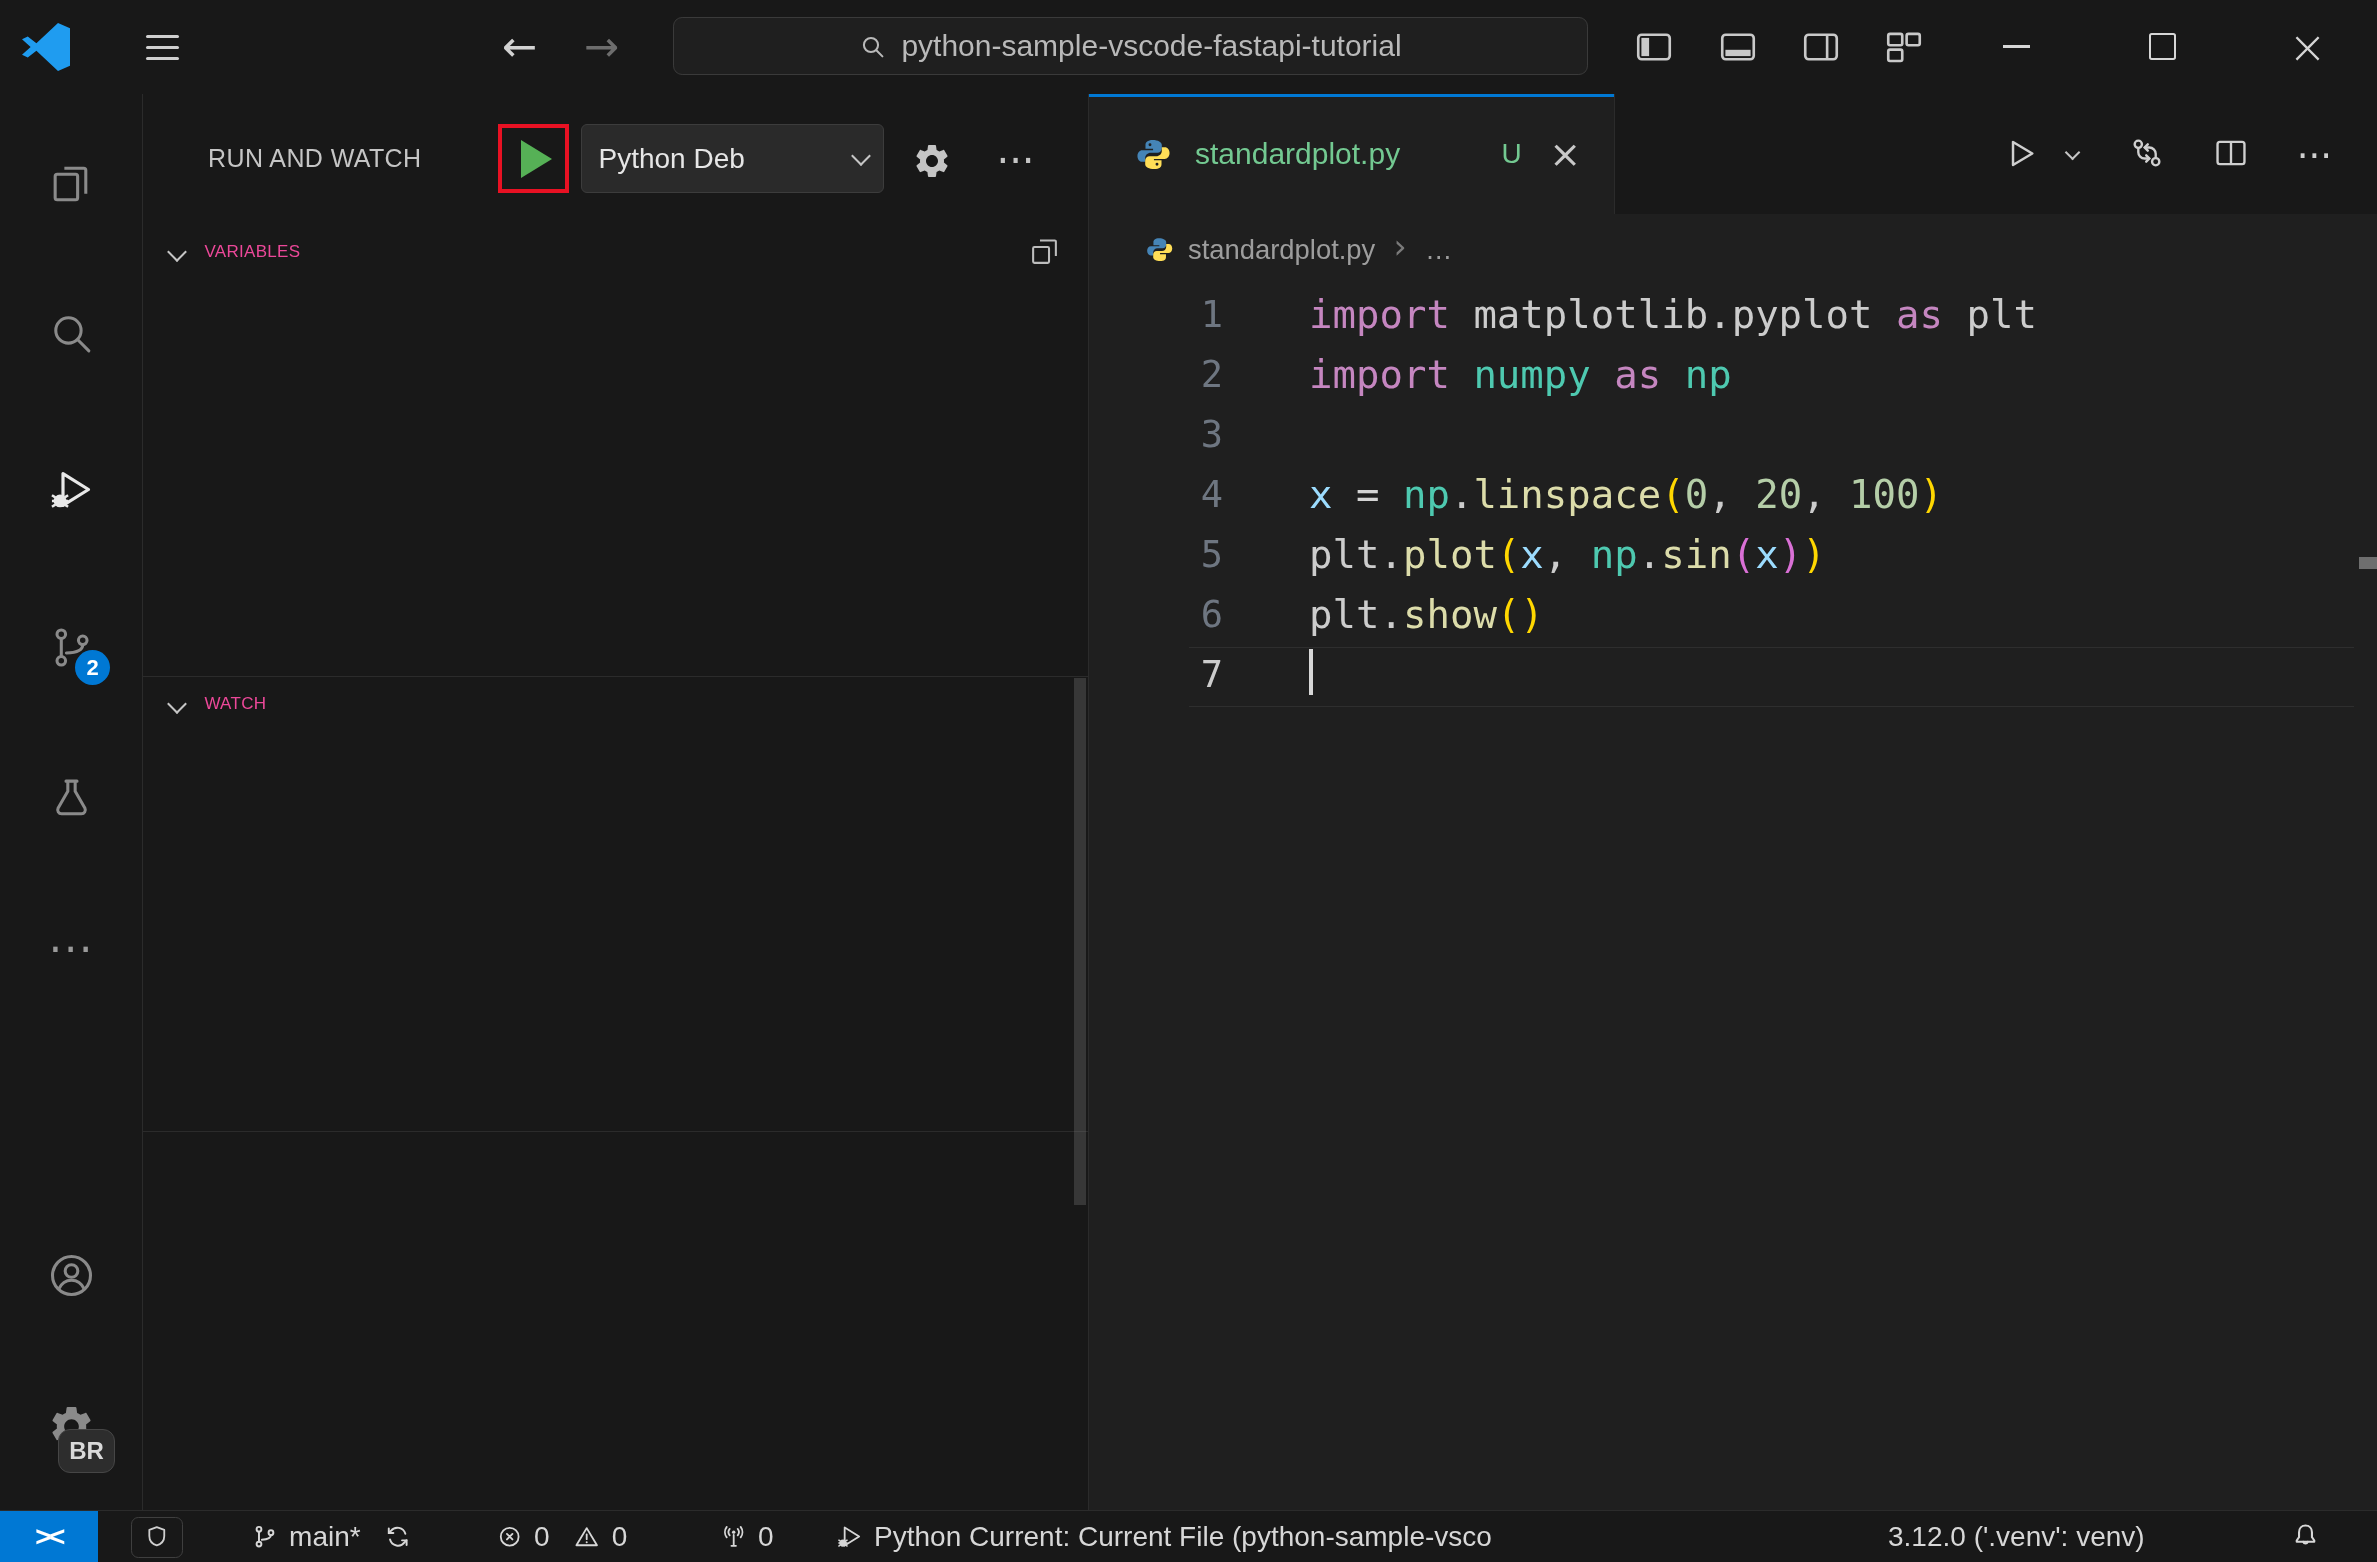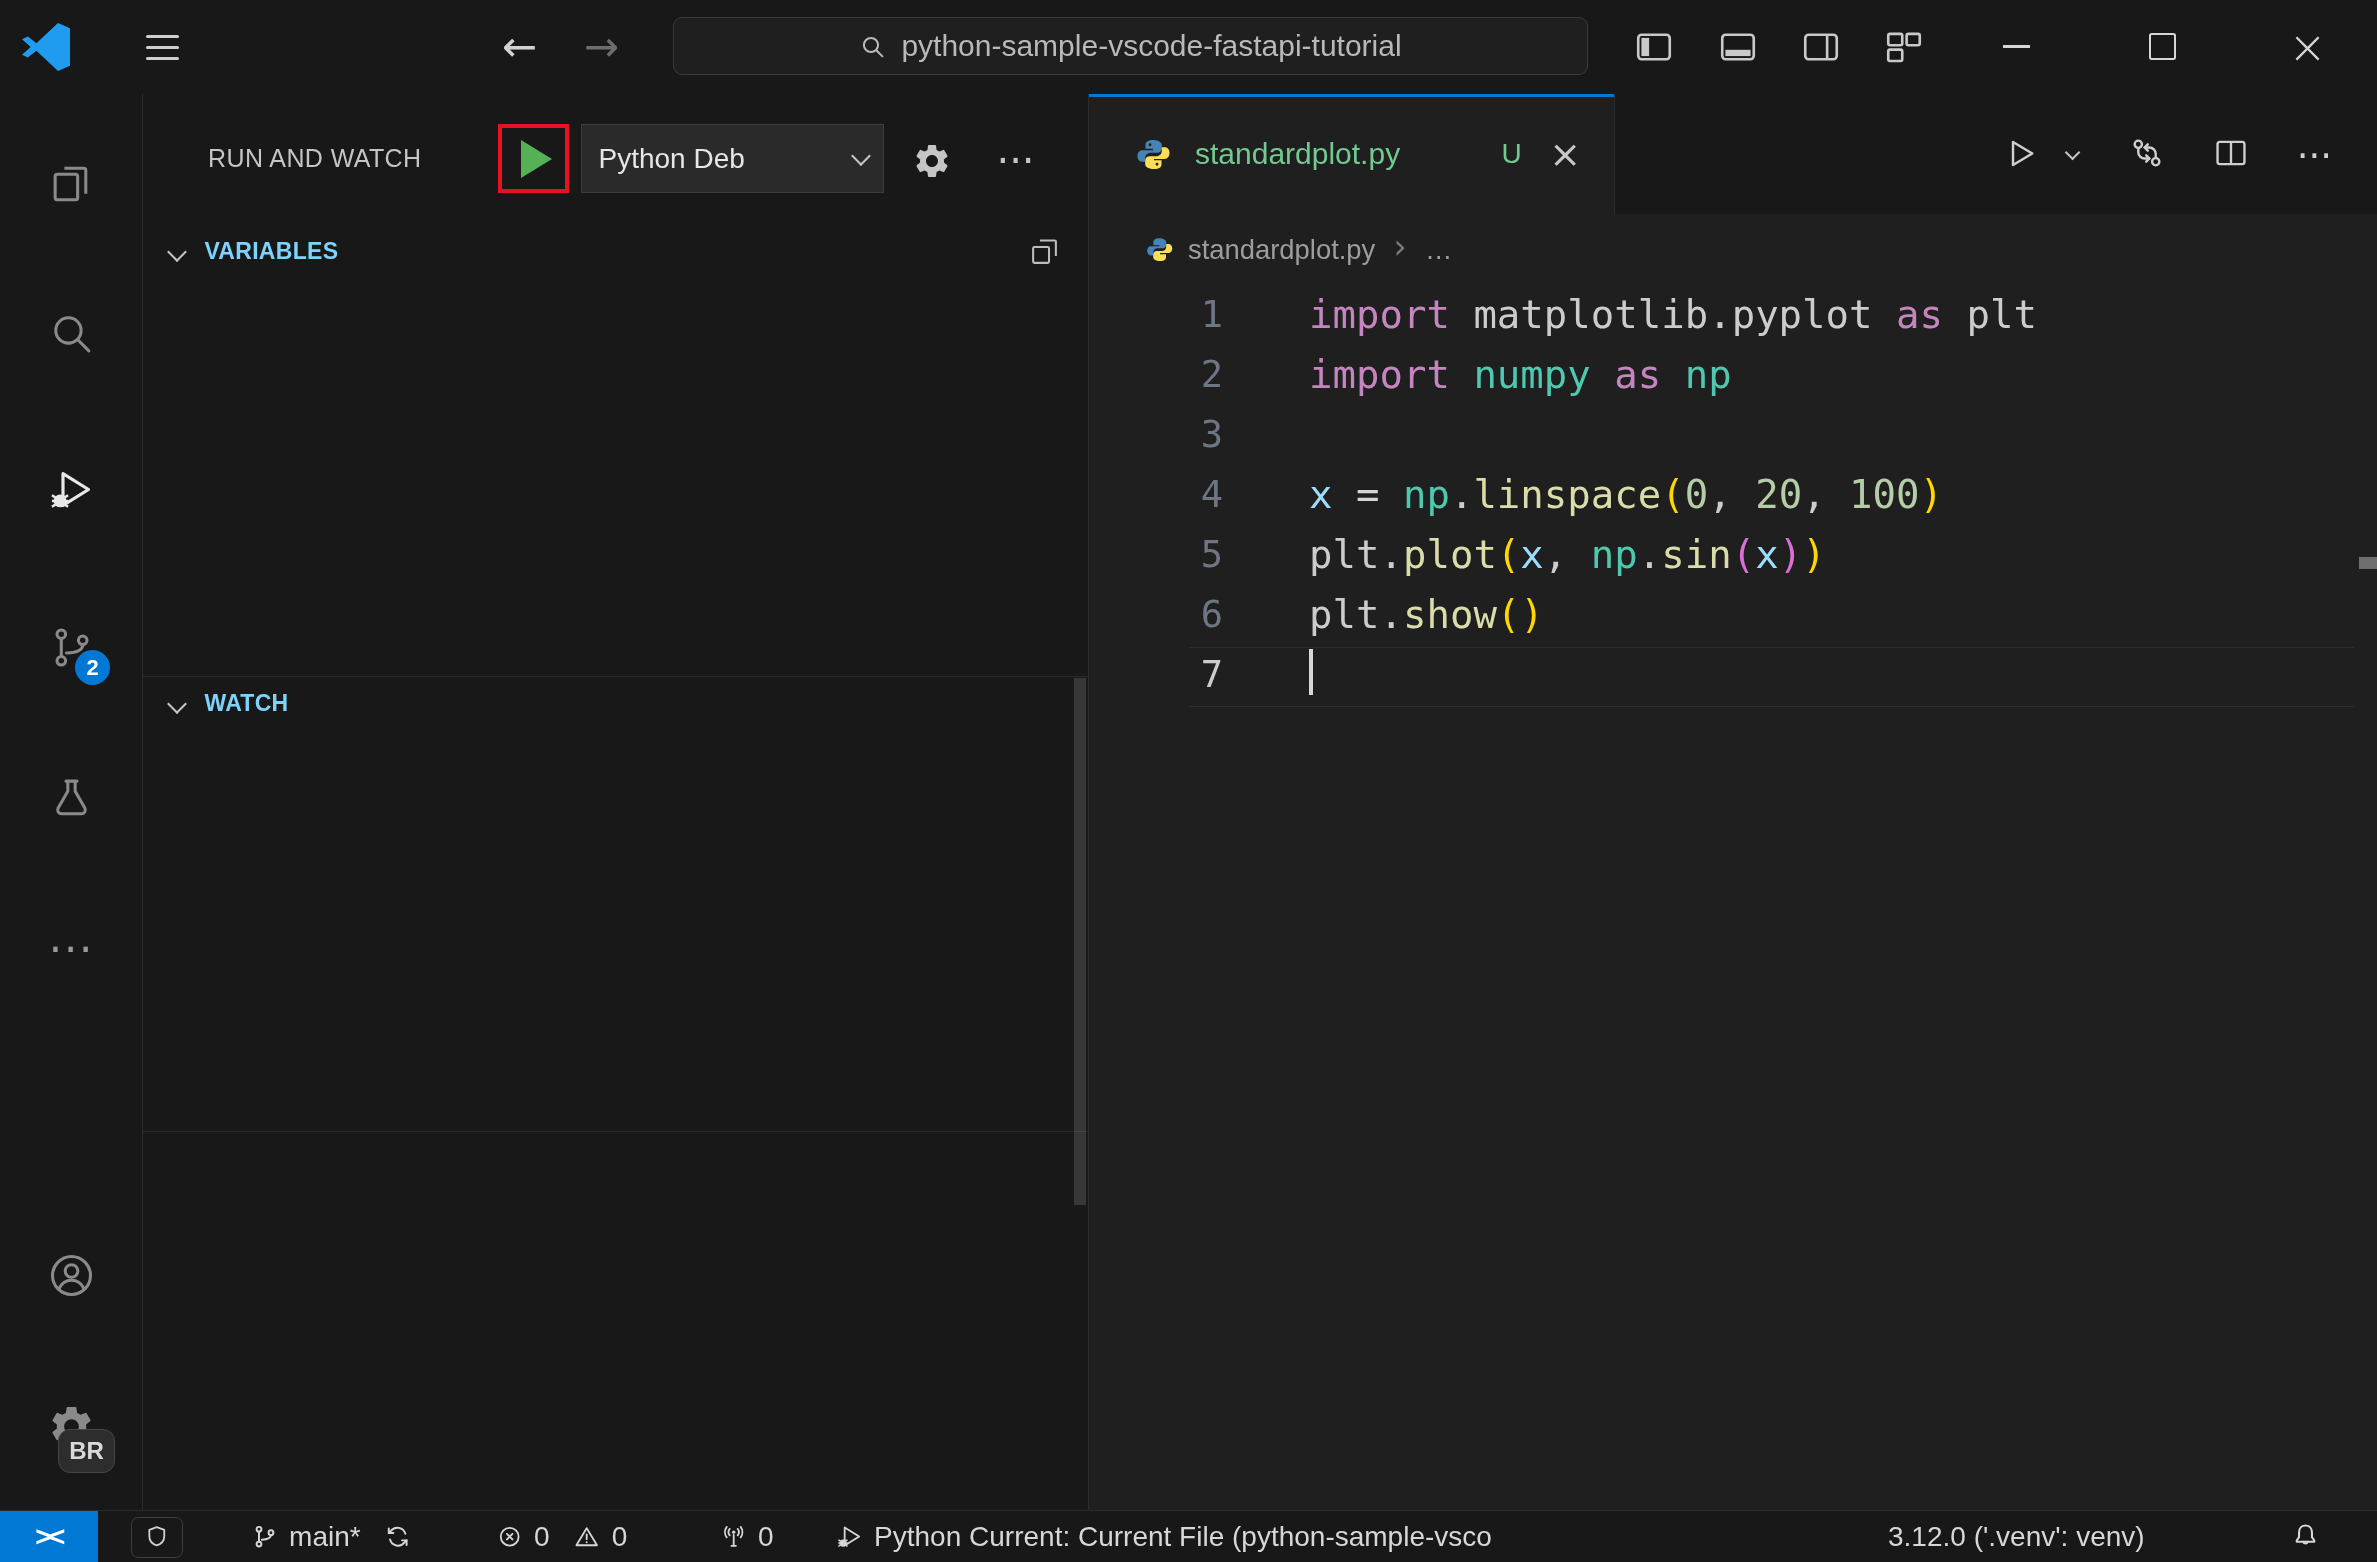--- a/index.html
+++ b/index.html
@@ -35,30 +35,30 @@
   .profile-pill{position:absolute;left:58px;top:1335px;width:57px;height:44px;border-radius:12px;background:#2d2d2d;
         border:1.8px solid #464646;color:#dadada;font-size:24px;font-weight:600;display:flex;align-items:center;justify-content:center;box-sizing:border-box;}
   .dots-glyph{font-size:42px;letter-spacing:1.8px;color:#9a9a9a;font-family:"DejaVu Sans",sans-serif;}
 
   
   .sidepanel{position:absolute;left:143px;top:94px;width:946px;height:1416px;background:#181818;border-right:0.9px solid #2b2b2b;box-sizing:border-box;}
   .panel-title{position:absolute;left:65px;top:50px;font-size:25px;color:#c5c5c5;letter-spacing:0.4px;white-space:nowrap;}
   .annotation-box{position:absolute;left:355px;top:30px;width:71px;height:69px;border:4.6px solid #e81123;box-sizing:border-box;}
   .start-btn{width:100%;height:100%;cursor:pointer;}
   .play-tri{width:0;height:0;border-left:31px solid #56b156;border-top:19px solid transparent;border-bottom:19px solid transparent;margin-left:5.5px;}
-  .config-dd{position:absolute;left:438px;top:30px;width:303px;height:69px;background:#2a2a2a;border:0.9px solid #3c3c3c;border-radius:0;
+  .config-dd{position:absolute;left:438px;top:30px;width:303px;height:69px;background:#2a2a2a;border:0.9px solid #3c3c3c;border-radius:6px;
              display:flex;align-items:center;box-sizing:border-box;padding:0 14.6px 0 16.5px;cursor:pointer;}
   .config-dd span{font-size:28px;color:#e6e6e6;white-space:nowrap;overflow:hidden;}
   .chev{display:inline-block;width:12px;height:12px;border-right:2.7px solid #c5c5c5;border-bottom:2.7px solid #c5c5c5;transform:rotate(45deg);flex:0 0 auto;}
   .chev.sm{width:9.1px;height:9.1px;border-width:2.4px;}
   .dd-chev{margin-left:auto;margin-bottom:5.5px;}
   .panel-gear{position:absolute;left:763px;top:41px;width:51px;height:51px;color:#c5c5c5;cursor:pointer;}
   .panel-more{position:absolute;left:834px;top:44px;width:77px;text-align:center;font-size:40px;color:#c5c5c5;cursor:pointer;font-family:"DejaVu Sans",sans-serif;}
   .sect{position:absolute;left:0;width:100%;height:49px;display:flex;align-items:center;padding-left:27.4px;gap:20px;box-sizing:border-box;cursor:pointer;}
-  .sect .lbl{font-size:23px;font-weight:700;color:#7dd3fc;letter-spacing:0.3px;}
+  .sect .lbl{font-size:17px;font-weight:400;color:#ec4899;letter-spacing:0.3px;}
   .sect-div{position:absolute;left:0;width:100%;height:0.9px;background:#2b2b2b;}
   .sect-act{position:absolute;right:27.4px;top:8.2px;width:33px;height:33px;color:#bdbdbd;cursor:pointer;}
   .panel-scroll{position:absolute;left:931px;top:584px;width:12px;height:527px;background:rgba(121,121,121,.32);}
 
   
   .editor{position:absolute;left:1089px;top:94px;width:1289px;height:1416px;background:#1f1f1f;overflow:hidden;}
   .tabbar{position:absolute;left:0;top:0;width:100%;height:120px;background:#181818;}
   .tab{position:absolute;left:0;top:0;width:526px;height:120px;background:#1f1f1f;border-right:0.9px solid #2b2b2b;box-sizing:border-box;
        display:flex;align-items:center;padding:0 33px 0 47px;cursor:pointer;}
   .tab::before{content:"";position:absolute;left:0;top:0;width:100%;height:3.2px;background:#0078d4;}

